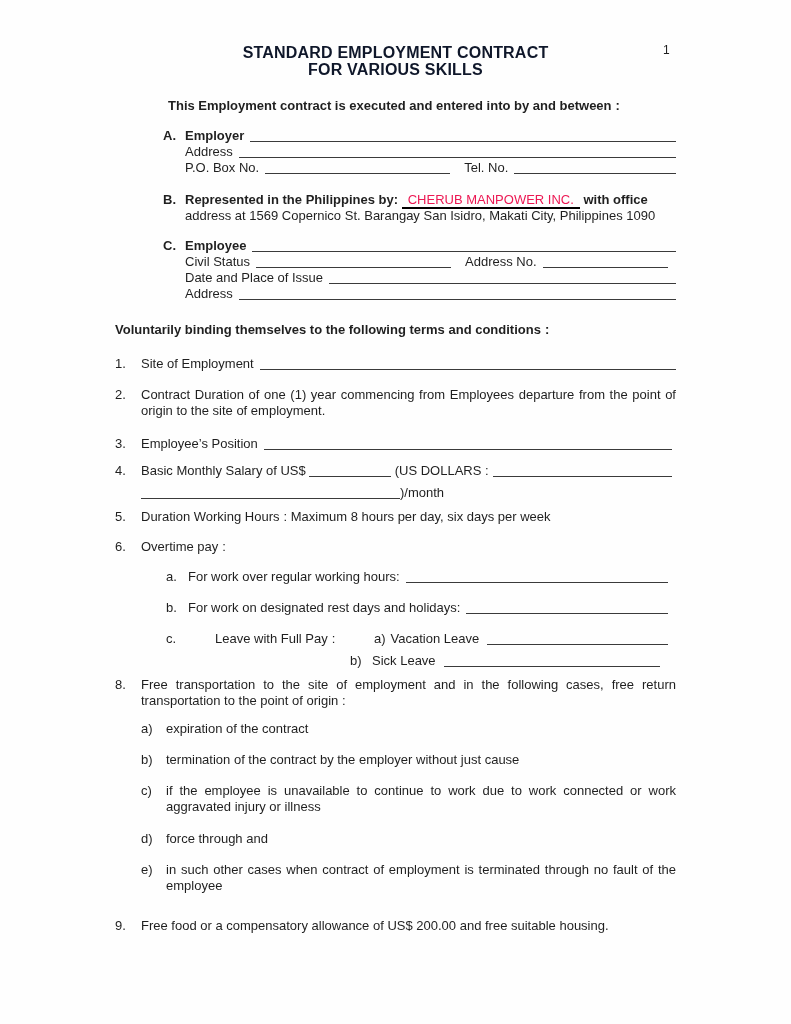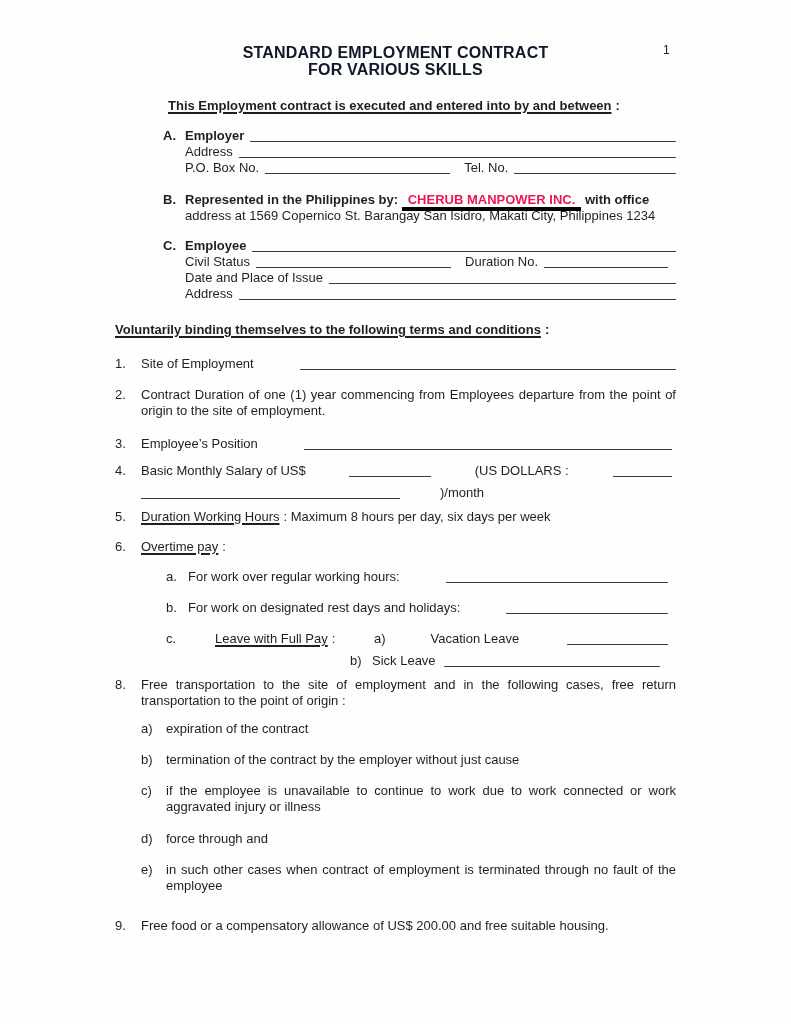--- a/index.html
+++ b/index.html
@@ -10,21 +10,20 @@
     font-family: "Liberation Sans", sans-serif;
     font-size: 13px;
     line-height: 16px;
     color: #1f1f1f;
     box-sizing: border-box;
     padding: 44px 115px 0 115px;
     overflow: hidden;
   }
   .bold { font-weight: bold; }
   .u {
-    text-decoration: underline;
     text-decoration-thickness: 1.5px;
     text-underline-offset: 2px;
   }
   .pagenum { position: absolute; top: 42px; left: 663px; font-size: 12px; }
   .title { text-align: center; font-weight: bold; font-size: 16px; line-height: 17px; letter-spacing: 0.2px; }
   .intro { margin: 20px 0 0 53px; font-weight: bold; }
   .suffix { margin-left: 4px; }
 
   .party { margin-left: 48px; }
   .prow { display: flex; }
@@ -34,31 +33,31 @@
     border-bottom: 1px solid #3a3a3a;
     height: 13px;
     align-self: flex-end;
     margin-bottom: 2px;
     flex: none;
   }
   .grow { flex: 1; }
   .ptext { flex: 1; }
   .just { text-align: justify; }
   .agency {
-    font-weight: bold;
+    font-weight: normal;
     padding: 0 6px;
-    border-bottom: 4px solid #000000;
+    border-bottom: 2px solid #000000;
     white-space: nowrap;
   }
   .terms { margin-top: 20px; font-weight: bold; }
 
   .clause { display: flex; }
   .cnum { width: 26px; flex: none; }
   .cbody { flex: 1; }
-  .frow { display: flex; flex: 1; gap: 40px; }
+  .frow { display: flex; flex: 1; }
   .sub6 { display: flex; margin-left: 51px; }
   .sletter { width: 22px; flex: none; }
   .sub8 { display: flex; margin-left: 26px; }
   .sletter8 { width: 25px; flex: none; }
   .leavebox { width: 159px; flex: none; margin-left: 27px; }
   .padr5 { padding-right: 5px; } .padr8 { padding-right: 8px; }
   .mr4 { margin-right: 4px; } .mr8 { margin-right: 8px; } .mr16 { margin-right: 16px; }
 
   .mt6{margin-top:6px}.mt8{margin-top:8px}.mt11{margin-top:11px}
   .mt12{margin-top:12px}.mt14{margin-top:14px}.mt15{margin-top:15px}
@@ -98,36 +97,36 @@
     </div>
   </div>
 
   <div class="party mt16">
     <div class="prow">
       <span class="letter bold">B.</span>
       <div class="ptext just">
         <span class="bold">Represented in the Philippines by:</span>
         <span class="agency" style="color: rgb(236, 24, 83);">CHERUB MANPOWER INC.</span>
         <span class="bold">with office</span><br>
-        <span>address at 1569 Copernico St. Barangay San Isidro, Makati City, Philippines 1234</span>
+        <span>address at 1569 Copernico St. Barangay San Isidro, Makati City, Philippines 1090</span>
       </div>
     </div>
   </div>
 
   <div class="party mt14">
     <div class="prow">
       <span class="letter bold">C.</span>
       <span class="label bold">Employee</span>
       <span class="blank grow"></span>
     </div>
     <div class="prow">
       <span class="letter"></span>
       <span class="label">Civil Status</span>
       <span class="blank" style="width:195px"></span>
-      <span class="label" style="padding-left:14px">Duration No.</span>
+      <span class="label" style="padding-left:14px">Address No.</span>
       <span class="blank grow mr8"></span>
     </div>
     <div class="prow">
       <span class="letter"></span>
       <span class="label">Date and Place of Issue</span>
       <span class="blank grow"></span>
     </div>
     <div class="prow">
       <span class="letter"></span>
       <span class="label">Address</span>

